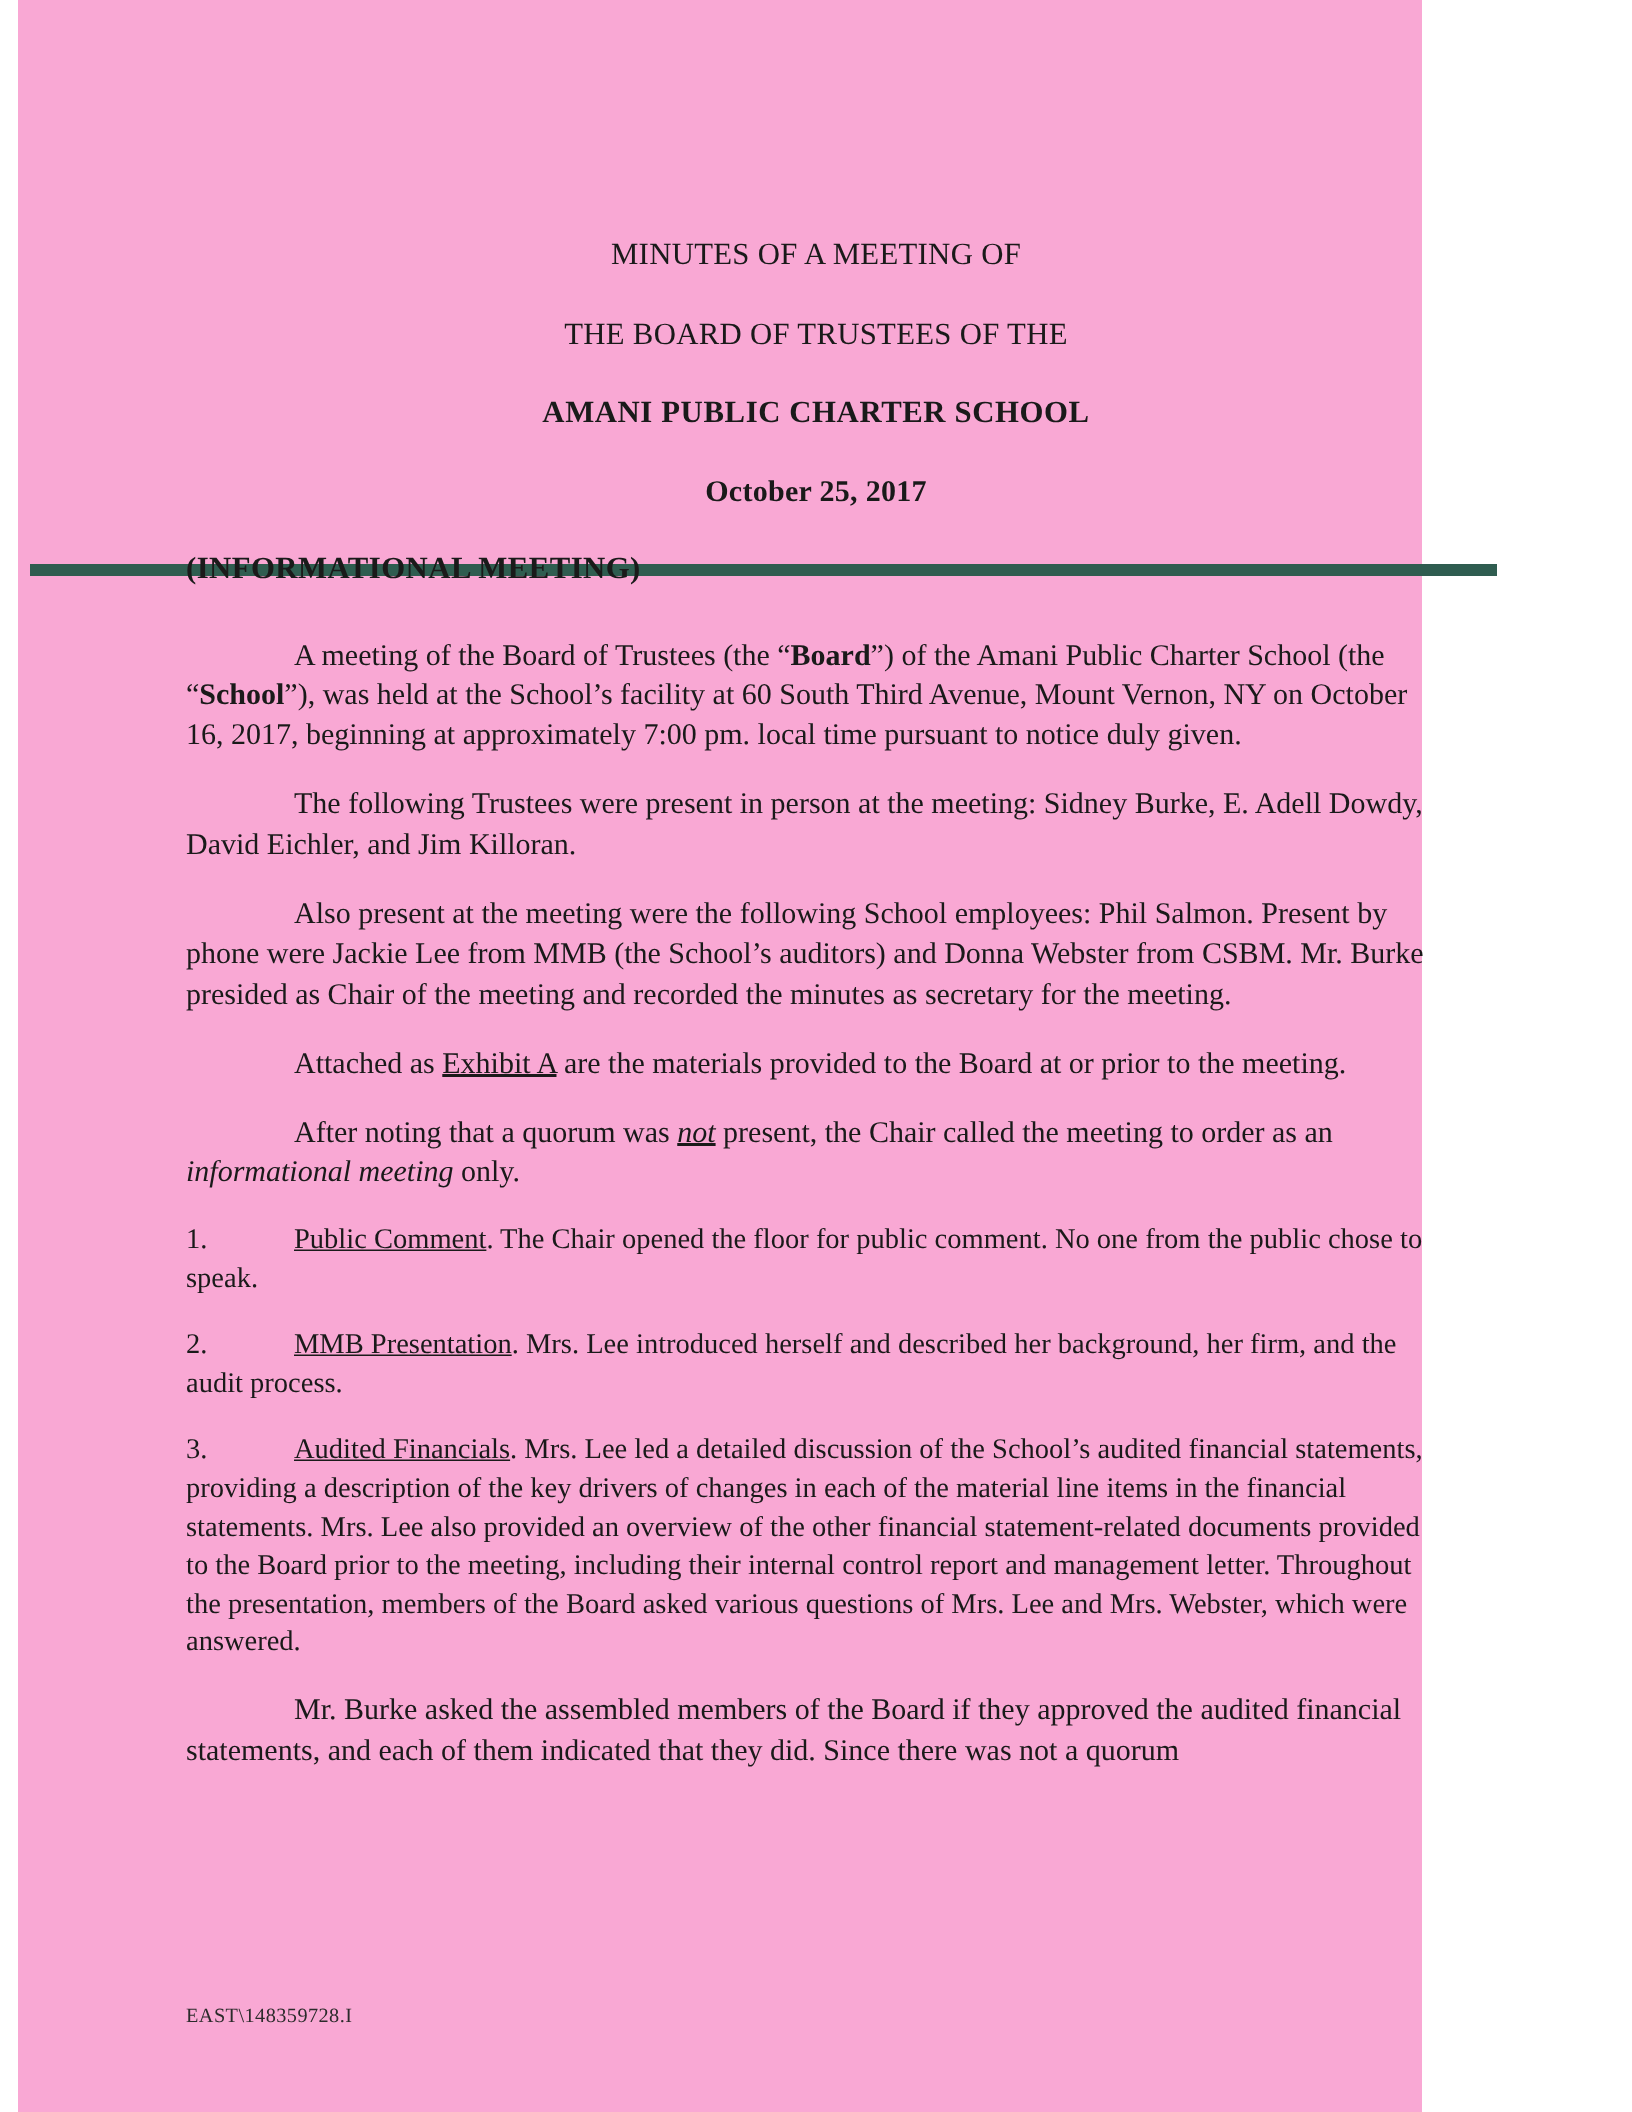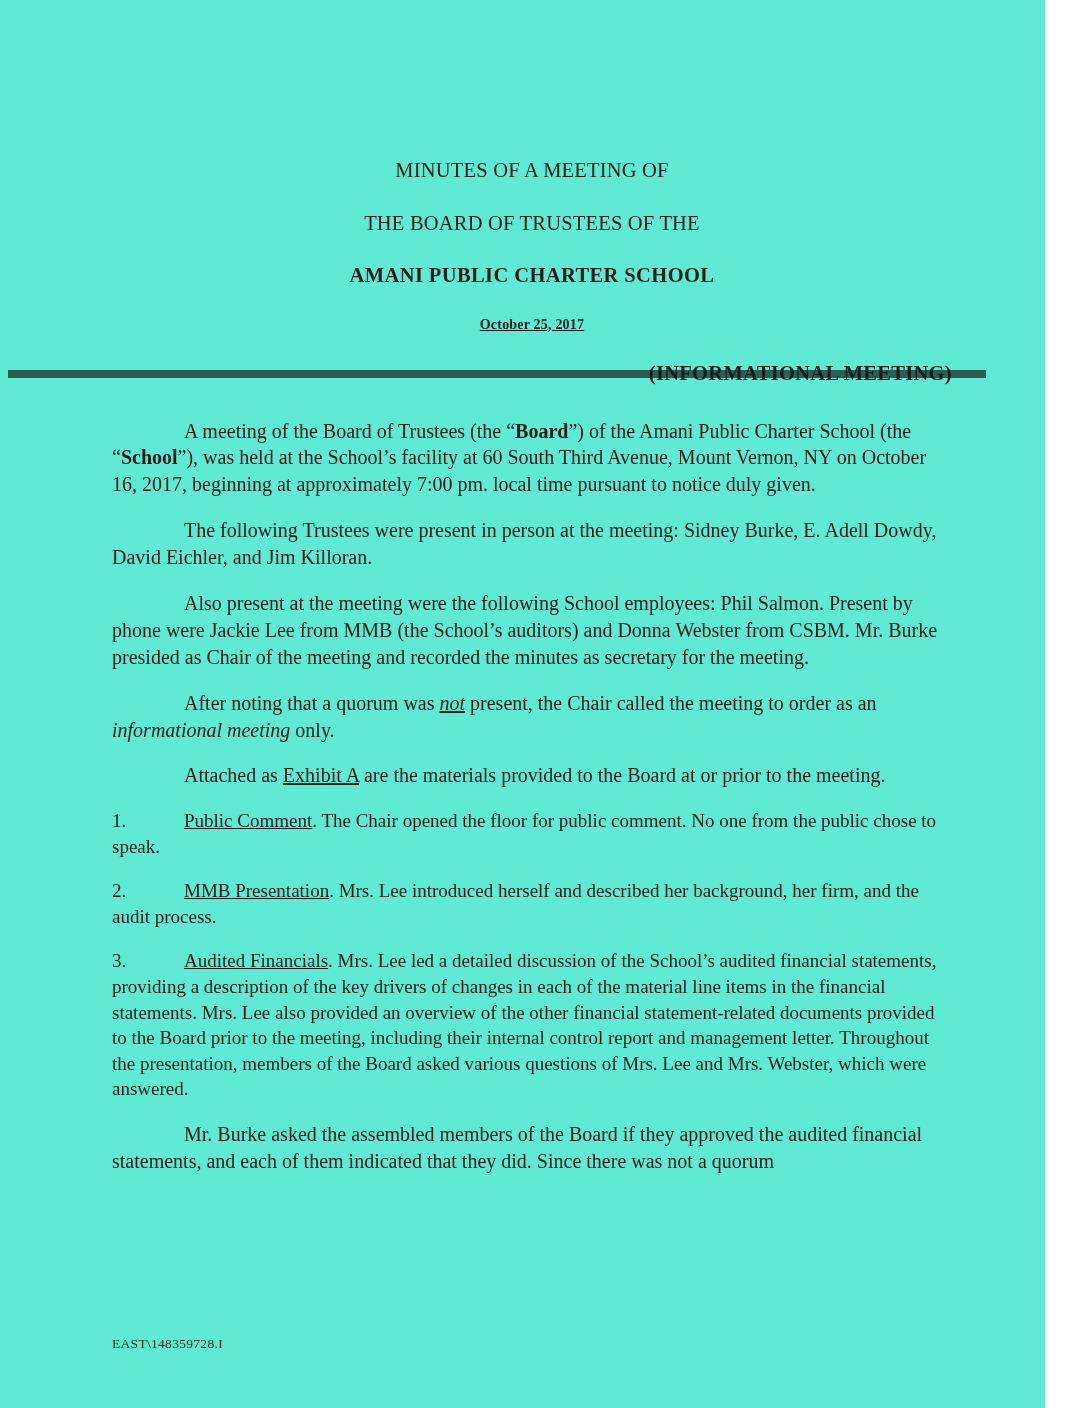--- a/index.html
+++ b/index.html
@@ -10,24 +10,24 @@
   body {
     width: 1088px;
     height: 1408px;
     font-family: "Liberation Serif", serif;
     color: #1a1a1a;
     position: relative;
     overflow: hidden;
   }
   .page {
     position: absolute;
-    left: 0; top: 0;
-    width: 1045px;
+    left: 12px; top: 0;
+    width: 936px;
     height: 1408px;
-    background: #5eead4;
+    background: #f9a8d4;
   }
   .content {
     position: absolute;
     left: 112px;
     top: 160px;
     width: 840px;
   }
   .title-block {
     text-align: center;
   }
@@ -36,44 +36,43 @@
     line-height: 1.0;
     margin-bottom: 32px;
     letter-spacing: 0.2px;
   }
   .title-line.bold {
     font-weight: bold;
     letter-spacing: 0.4px;
   }
   .title-line.date {
     font-weight: bold;
-    font-size: 14px;
+    font-size: 20px;
     margin-bottom: 30px;
-    text-decoration: underline;
   }
   .banner-wrap {
     position: relative;
     margin-top: 2px;
     margin-bottom: 26px;
     height: 30px;
   }
   .banner-rule {
     position: absolute;
     left: -104px;
     top: 8px;
     width: 978px;
     height: 8px;
     background: #2f5d50;
   }
   .banner-text {
     position: absolute;
     left: 0;
     top: 0;
     width: 840px;
-    text-align: right;
+    text-align: left;
     font-size: 20.5px;
     font-weight: bold;
     letter-spacing: 0.3px;
     color: #1a1a1a;
   }
   p.para {
     font-size: 20px;
     line-height: 1.345;
     margin: 0 0 19px 0;
     text-align: left;
@@ -132,23 +131,23 @@
       <div class="banner-text">(INFORMATIONAL MEETING)</div>
     </div>
 
     <p class="para"><span>A meeting of the Board of Trustees (the “</span><span class="b">Board</span><span>”) of the Amani Public Charter School (the “</span><span class="b">School</span><span>”), was held at the School’s facility at 60 South Third Avenue, Mount Vernon, NY on October 16, 2017, beginning at approximately 7:00 pm. local time pursuant to notice duly given.</span></p>
 
     <p class="para">The following Trustees were present in person at the meeting: Sidney Burke, E. Adell Dowdy, David Eichler, and Jim Killoran.</p>
 
 
     <p class="para">Also present at the meeting were the following School employees: Phil Salmon. Present by phone were Jackie Lee from MMB (the School’s auditors) and Donna Webster from CSBM. Mr. Burke presided as Chair of the meeting and recorded the minutes as secretary for the meeting.</p>
 
+    <p class="para"><span>Attached as </span><span class="u">Exhibit A</span><span> are the materials provided to the Board at or prior to the meeting.</span></p>
+
     <p class="para"><span>After noting that a quorum was </span><span class="iu">not</span><span> present, the Chair called the meeting to order as an </span><span class="i">informational meeting</span><span> only.</span></p>
-
-    <p class="para"><span>Attached as </span><span class="u">Exhibit A</span><span> are the materials provided to the Board at or prior to the meeting.</span></p>
 
     <p class="numbered"><span class="lead">1.</span><span class="u">Public Comment</span><span>.  The Chair opened the floor for public comment.  No one from the public chose to speak.</span></p>
 
     <p class="numbered"><span class="lead">2.</span><span class="u">MMB Presentation</span><span>. Mrs. Lee introduced herself and described her background, her firm, and the audit process.</span></p>
 
     <p class="numbered"><span class="lead">3.</span><span class="u">Audited Financials</span><span>. Mrs. Lee led a detailed discussion of the School’s audited financial statements, providing a description of the key drivers of changes in each of the material line items in the financial statements. Mrs. Lee also provided an overview of the other financial statement-related documents provided to the Board prior to the meeting, including their internal control report and management letter. Throughout the presentation, members of the Board asked various questions of Mrs. Lee and Mrs. Webster, which were answered.</span></p>
 
     <p class="para">Mr. Burke asked the assembled members of the Board if they approved the audited financial statements, and each of them indicated that they did. Since there was not a quorum</p>
 
   </div>

